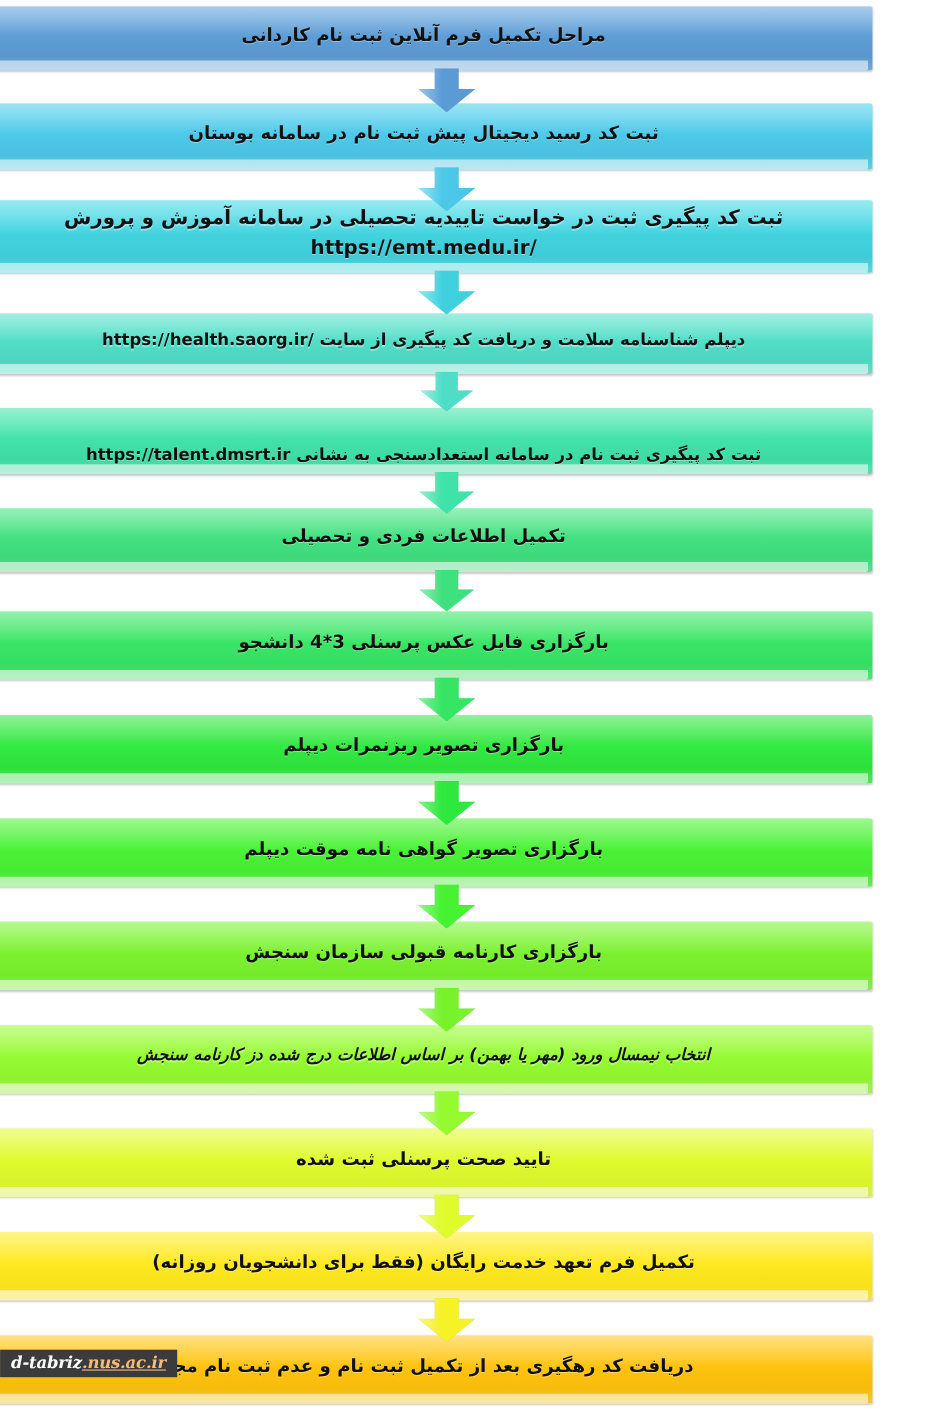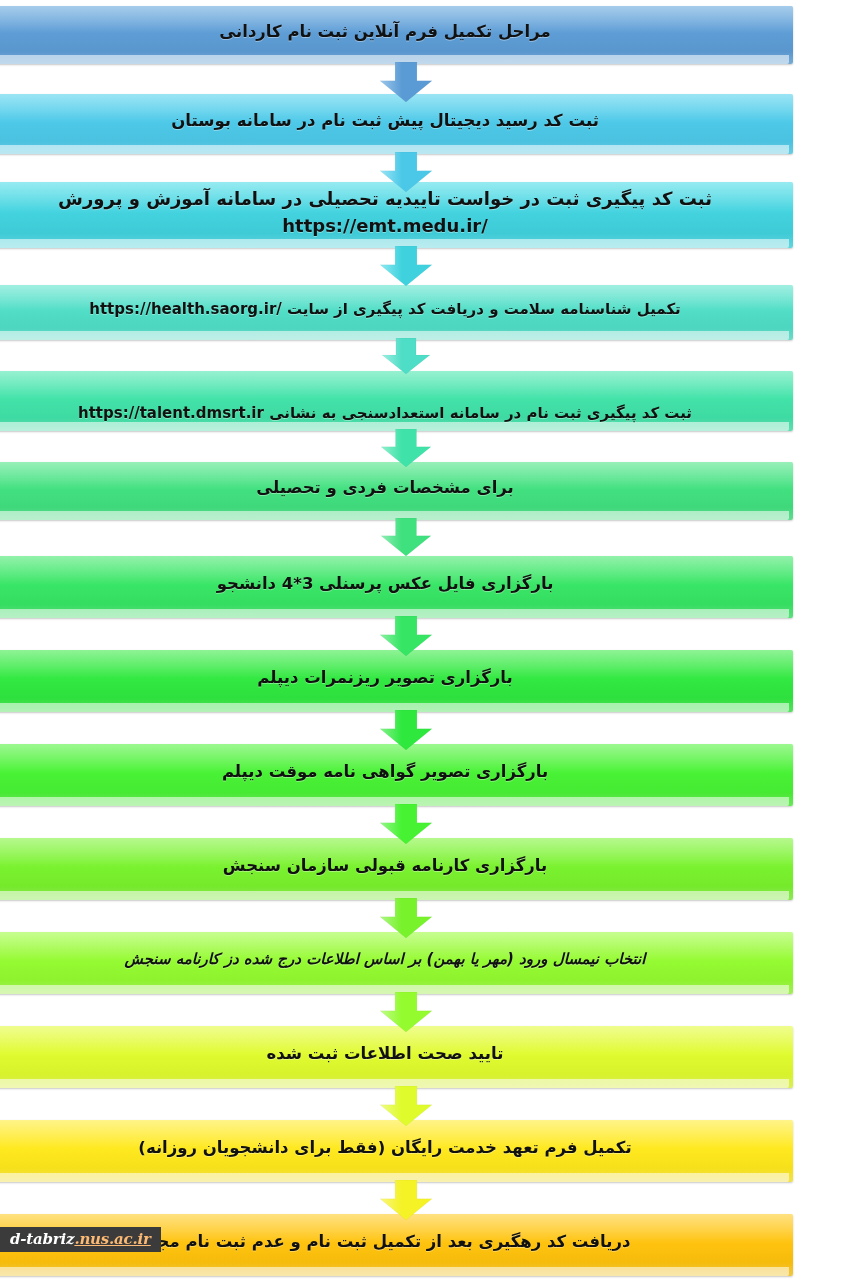--- a/index.html
+++ b/index.html
@@ -159,21 +159,21 @@
             <stop offset="0%" stop-color="#8EEAF1"></stop>
             <stop offset="42%" stop-color="#3FD2DE"></stop>
             <stop offset="100%" stop-color="#3FD2DE"></stop>
           </linearGradient>
         </defs>
         <polygon points="15.08,0 36.92,0 36.92,18.799999999999997 52,18.799999999999997 26,40 0,18.799999999999997 15.08,18.799999999999997" fill="url(#ag3)" stroke="rgba(0,0,0,0.06)" stroke-width="0.6"></polygon>
       </svg>
     </div>
     <div class="step small" style="top: 285px; height: 55px;">
       <div class="banner" style="background: linear-gradient(rgb(120, 232, 213) 0%, rgb(78, 221, 198) 48%, rgb(78, 221, 198) 78%, rgb(120, 232, 213) 100%);">
-        <div class="label">تکمیل شناسنامه سلامت و دریافت کد پیگیری از سایت /https://health.saorg.ir</div>
+        <div class="label">دیپلم شناسنامه سلامت و دریافت کد پیگیری از سایت /https://health.saorg.ir</div>
       </div>
     </div>
     <div class="arrow" style="top: 338px; width: 48px; height: 36px;">
       <svg width="48" height="36" viewBox="0 0 48 36">
         <defs>
           <linearGradient id="ag4" x1="0" y1="0" x2="1" y2="0">
             <stop offset="0%" stop-color="#9CF0E3"></stop>
             <stop offset="42%" stop-color="#4EDDC6"></stop>
             <stop offset="100%" stop-color="#4EDDC6"></stop>
           </linearGradient>
@@ -193,21 +193,21 @@
             <stop offset="0%" stop-color="#8FF1CE"></stop>
             <stop offset="42%" stop-color="#3FE2A8"></stop>
             <stop offset="100%" stop-color="#3FE2A8"></stop>
           </linearGradient>
         </defs>
         <polygon points="14.5,0 35.5,0 35.5,17.86 50,17.86 25,38 0,17.86 14.5,17.86" fill="url(#ag5)" stroke="rgba(0,0,0,0.06)" stroke-width="0.6"></polygon>
       </svg>
     </div>
     <div class="step" style="top: 462px; height: 58px;">
       <div class="banner" style="background: linear-gradient(rgb(107, 233, 155) 0%, rgb(63, 224, 126) 48%, rgb(63, 224, 126) 78%, rgb(107, 233, 155) 100%);">
-        <div class="label">برای مشخصات فردی و تحصیلی</div>
+        <div class="label">تکمیل اطلاعات فردی و تحصیلی</div>
       </div>
     </div>
     <div class="arrow" style="top: 518px; width: 50px; height: 38px;">
       <svg width="50" height="38" viewBox="0 0 50 38">
         <defs>
           <linearGradient id="ag6" x1="0" y1="0" x2="1" y2="0">
             <stop offset="0%" stop-color="#8FEFB4"></stop>
             <stop offset="42%" stop-color="#3FE07E"></stop>
             <stop offset="100%" stop-color="#3FE07E"></stop>
           </linearGradient>
@@ -295,21 +295,21 @@
             <stop offset="0%" stop-color="#BFFD88"></stop>
             <stop offset="42%" stop-color="#93FB2E"></stop>
             <stop offset="100%" stop-color="#93FB2E"></stop>
           </linearGradient>
         </defs>
         <polygon points="15.08,0 36.92,0 36.92,18.799999999999997 52,18.799999999999997 26,40 0,18.799999999999997 15.08,18.799999999999997" fill="url(#ag11)" stroke="rgba(0,0,0,0.06)" stroke-width="0.6"></polygon>
       </svg>
     </div>
     <div class="step" style="top: 1026px; height: 62px;">
       <div class="banner" style="background: linear-gradient(rgb(233, 252, 93) 0%, rgb(223, 251, 43) 48%, rgb(223, 251, 43) 78%, rgb(233, 252, 93) 100%);">
-        <div class="label">تایید صحت اطلاعات ثبت شده</div>
+        <div class="label">تایید صحت پرسنلی ثبت شده</div>
       </div>
     </div>
     <div class="arrow" style="top: 1086px; width: 52px; height: 40px;">
       <svg width="52" height="40" viewBox="0 0 52 40">
         <defs>
           <linearGradient id="ag12" x1="0" y1="0" x2="1" y2="0">
             <stop offset="0%" stop-color="#EFFD86"></stop>
             <stop offset="42%" stop-color="#DFFB2B"></stop>
             <stop offset="100%" stop-color="#DFFB2B"></stop>
           </linearGradient>

